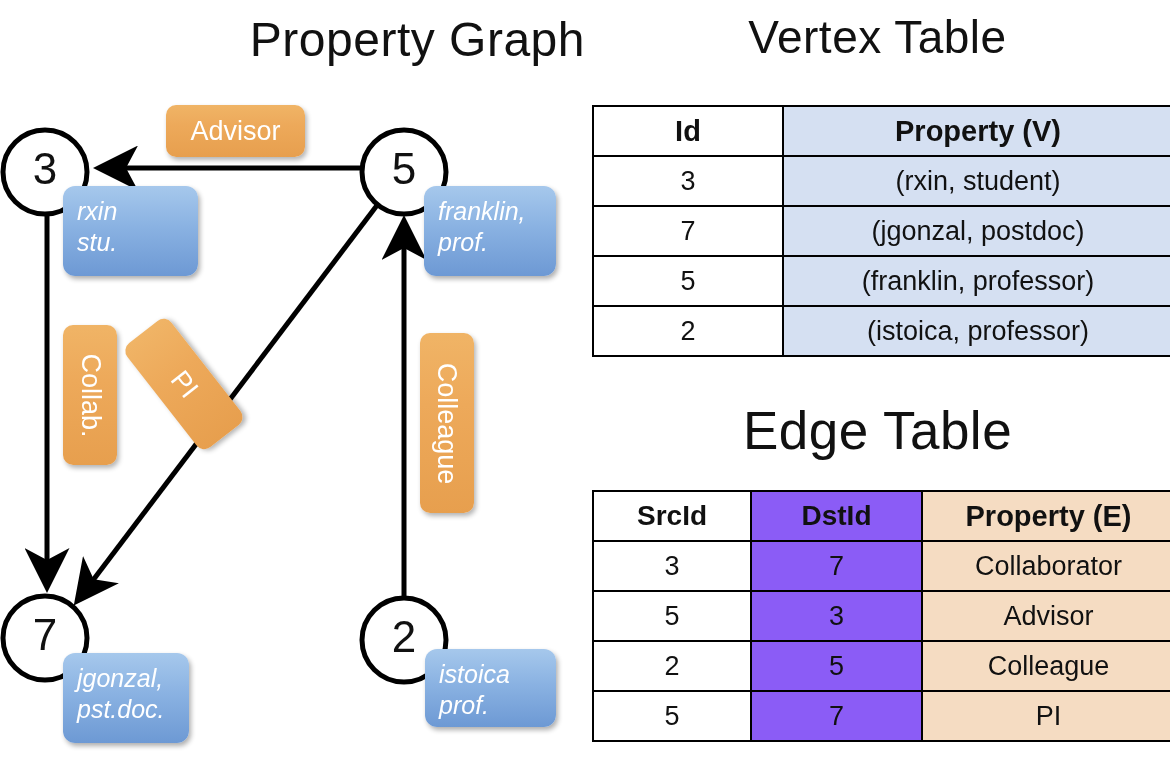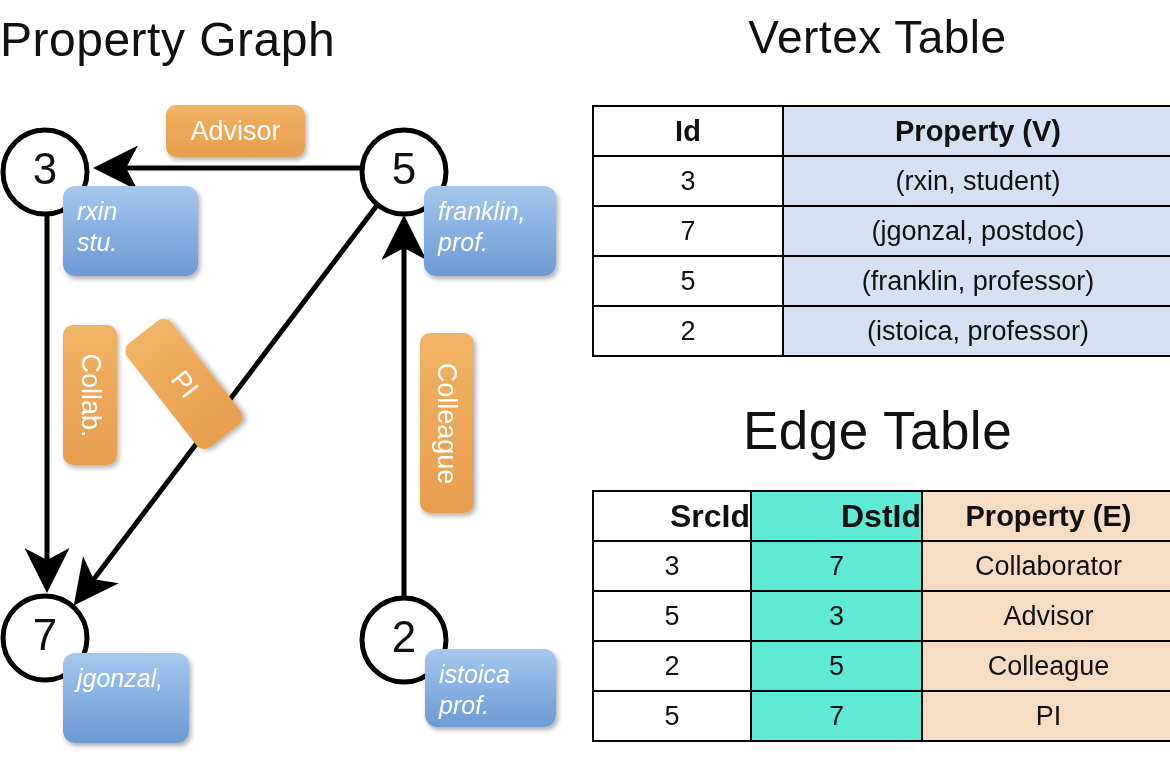--- a/index.html
+++ b/index.html
@@ -1,20 +1,20 @@
 <!DOCTYPE html>
 <html><head>
 <meta charset="utf-8">
 <style>
   html,body{margin:0;padding:0;background:#ffffff;}
   body{width:1170px;height:760px;position:relative;overflow:hidden;
        font-family:"Liberation Sans","DejaVu Sans",sans-serif;color:#1a1a1a;}
 
   .title{position:absolute;font-weight:400;color:#111;white-space:nowrap;letter-spacing:.5px;}
-  #pg-title{left:0;top:12px;width:585px;text-align:left;font-size:48px;}
+  #pg-title{left:0;top:12px;width:585px;text-align:right;font-size:48px;}
   #vt-title{left:585px;top:10px;width:585px;text-align:center;font-size:46px;}
   #et-title{left:585px;top:400px;width:585px;text-align:center;font-size:53px;}
 
   
   #graph{position:absolute;left:0;top:0;width:585px;height:760px;}
   #graph svg{position:absolute;left:0;top:0;}
 
   .vbox{position:absolute;border-radius:12px;color:#fff;font-size:25px;line-height:1.22;
         padding:10px 0 0 14px;box-sizing:border-box;
         background:linear-gradient(180deg,#a6c8ec 0%,#8ab2e2 45%,#6d99d4 100%);
@@ -35,24 +35,24 @@
                     padding:0;color:#111;}
   #vertex-table{left:592px;top:105px;width:576px;}
   #vertex-table td,#vertex-table th{height:48px;}
   #vertex-table .c-id{width:188px;background:#fff;}
   #vertex-table .c-prop{width:388px;background:#d5e0f2;}
   #vertex-table thead th{font-weight:bold;font-size:29px;margin-top:8px;}
 
   #edge-table{left:592px;top:490px;width:576px;}
   #edge-table td,#edge-table th{height:48px;}
   #edge-table .c-src{width:156px;background:#fff;}
-  #edge-table .c-dst{width:169px;background:#5eead4;}
+  #edge-table .c-dst{width:169px;background:#8b5cf6;}
   #edge-table .c-eprop{width:251px;background:#f5dcc2;}
   #edge-table thead th{font-weight:bold;font-size:29px;}
-  #edge-table thead th.c-src,#edge-table thead th.c-dst{font-size:32px;text-align:right;}
+  #edge-table thead th.c-src,#edge-table thead th.c-dst{font-size:28px;}
 </style>
 </head>
 <body>
 
 <div class="title" id="pg-title">Property Graph</div>
 <div class="title" id="vt-title">Vertex Table</div>
 <div class="title" id="et-title">Edge Table</div>
 
 <div id="graph">
 
@@ -87,20 +87,21 @@
     <div>stu.</div>
   </div>
 
   <div class="vbox" style="left:424px;top:186px;width:132px;height:90px;">
     <div>franklin,</div>
     <div>prof.</div>
   </div>
 
   <div class="vbox" style="left:63px;top:653px;width:126px;height:90px;">
     <div>jgonzal,</div>
+    <div>pst.doc.</div>
   </div>
 
   <div class="vbox" style="left:425px;top:649px;width:131px;height:78px;">
     <div>istoica</div>
     <div>prof.</div>
   </div>
 
   <div class="ebox" style="left:166px;top:105px;width:139px;height:52px;">
     <span>Advisor</span>
   </div>

